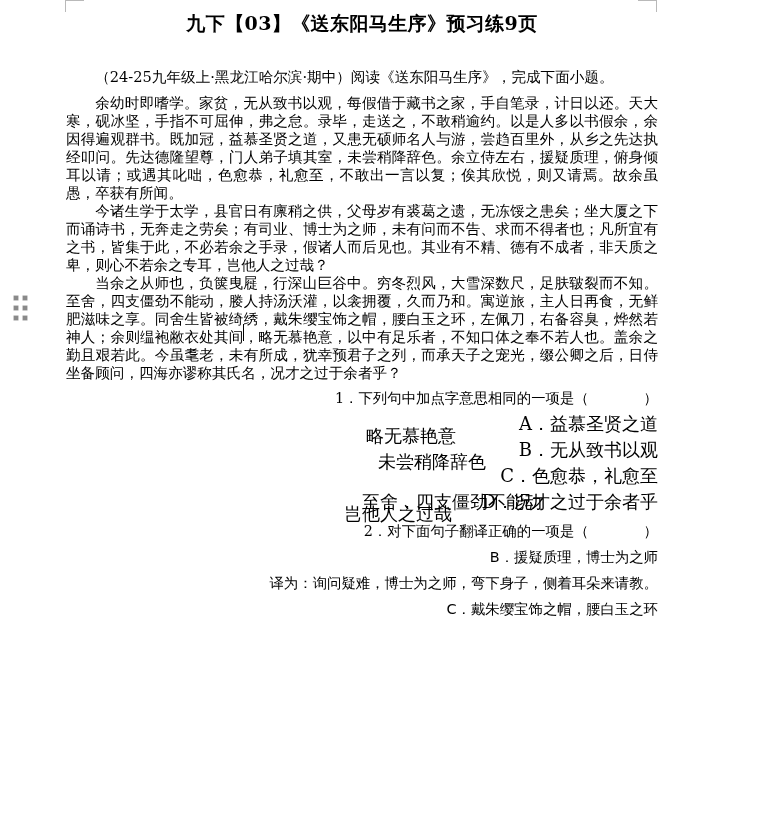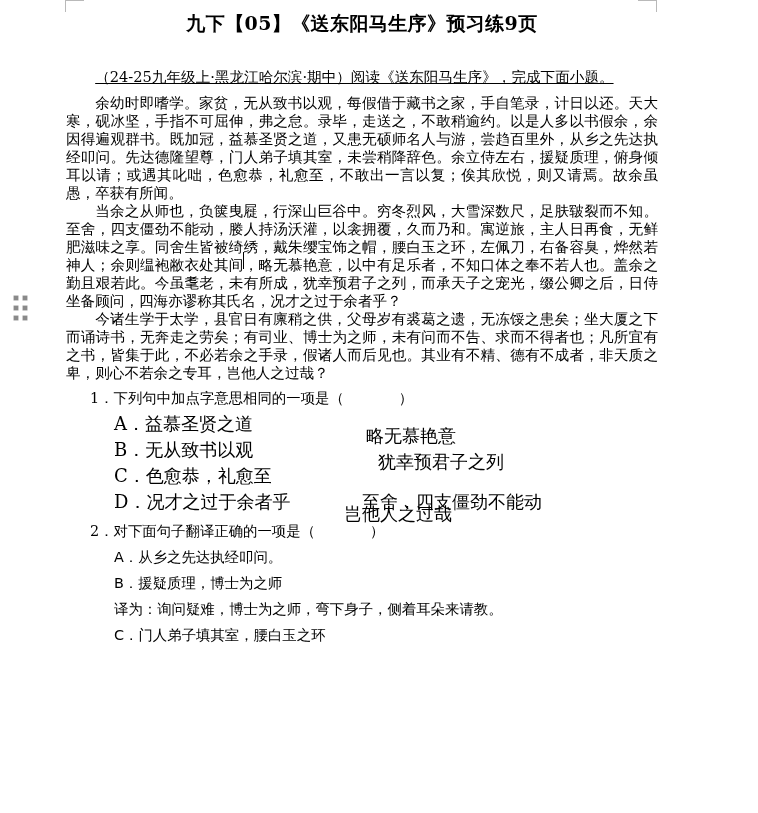--- a/index.html
+++ b/index.html
@@ -76,21 +76,20 @@
   }
 
   .intro {
     margin: 0;
     padding-top: 27px;
     font-size: 14.6px;
     line-height: 26px;
     text-indent: 2em;
     text-align: justify;
     text-justify: inter-ideograph;
-    text-decoration: underline;
   }
 
   .para {
     margin: 0;
     font-size: 14.6px;
     line-height: 18px;
     text-indent: 2em;
     text-align: justify;
     text-justify: inter-ideograph;
     position: relative;
@@ -101,21 +100,21 @@
   #caret {
     position: absolute;
     left: 177px;
     top: 50px;
     width: 1.4px;
     height: 17px;
     background: #000000;
   }
 
   
-  .qblock { margin-top: 3px; }
+  .qblock { margin-top: 3px; text-align: right; }
 
   .qstem {
     margin: 0;
     font-size: 14.4px;
     line-height: 26px;
     padding-left: 24px;
     font-family: "DejaVu Sans", "Liberation Sans", sans-serif;
     white-space: pre;
   }
   .qstem .qnum {
@@ -167,54 +166,53 @@
     <span class="dot"></span>
     <span class="dot"></span>
     <span class="dot"></span>
     <span class="dot"></span>
     <span class="dot"></span>
     <span class="dot"></span>
   </div>
 
   <div id="doc">
 
-    <h1 id="title">九下【05】《送东阳马生序》预习练9页</h1>
+    <h1 id="title">九下【03】《送东阳马生序》预习练9页</h1>
 
     <p class="intro">（24-25九年级上·黑龙江哈尔滨·期中）阅读《送东阳马生序》，完成下面小题。</p>
 
     <p class="para first">余幼时即嗜学。家贫，无从致书以观，每假借于藏书之家，手自笔录，计日以还。天大寒，砚冰坚，手指不可屈伸，弗之怠。录毕，走送之，不敢稍逾约。以是人多以书假余，余因得遍观群书。既加冠，益慕圣贤之道，又患无硕师名人与游，尝趋百里外，从乡之先达执经叩问。先达德隆望尊，门人弟子填其室，未尝稍降辞色。余立侍左右，援疑质理，俯身倾耳以请；或遇其叱咄，色愈恭，礼愈至，不敢出一言以复；俟其欣悦，则又请焉。故余虽愚，卒获有所闻。</p>
+
+    <p class="para">今诸生学于太学，县官日有廪稍之供，父母岁有裘葛之遗，无冻馁之患矣；坐大厦之下而诵诗书，无奔走之劳矣；有司业、博士为之师，未有问而不告、求而不得者也；凡所宜有之书，皆集于此，不必若余之手录，假诸人而后见也。其业有不精、德有不成者，非天质之卑，则心不若余之专耳，岂他人之过哉？</p>
 
     <p class="para">
       <span>当余之从师也，负箧曳屣，行深山巨谷中。穷冬烈风，大雪深数尺，足肤皲裂而不知。至舍，四支僵劲不能动，媵人持汤沃灌，以衾拥覆，久而乃和。寓逆旅，主人日再食，无鲜肥滋味之享。同舍生皆被绮绣，戴朱缨宝饰之帽，腰白玉之环，左佩刀，右备容臭，烨然若神人；余则缊袍敝衣处其间，略无慕艳意，以中有足乐者，不知口体之奉不若人也。盖余之勤且艰若此。今虽耄老，未有所成，犹幸预君子之列，而承天子之宠光，缀公卿之后，日侍坐备顾问，四海亦谬称其氏名，况才之过于余者乎？</span>
       <span id="caret"></span>
     </p>
 
-    <p class="para">今诸生学于太学，县官日有廪稍之供，父母岁有裘葛之遗，无冻馁之患矣；坐大厦之下而诵诗书，无奔走之劳矣；有司业、博士为之师，未有问而不告、求而不得者也；凡所宜有之书，皆集于此，不必若余之手录，假诸人而后见也。其业有不精、德有不成者，非天质之卑，则心不若余之专耳，岂他人之过哉？</p>
-
     <div class="qblock">
       <p class="qstem"><span class="qnum">1．</span><span>下列句中加点字意思相同的一项是（            ）</span></p>
 
       <p class="opt a"><span class="lab">A．</span><span>益慕圣贤之道</span><span class="col2">略无慕艳意</span></p>
 
-      <p class="opt b"><span class="lab">B．</span><span>无从致书以观</span><span class="col2">犹幸预君子之列</span></p>
+      <p class="opt b"><span class="lab">B．</span><span>无从致书以观</span><span class="col2">未尝稍降辞色</span></p>
 
       <p class="opt c"><span class="lab">C．</span><span>色愈恭，礼愈至</span><span class="col2">至舍，四支僵劲不能动</span></p>
 
       <p class="opt d"><span class="lab">D．</span><span>况才之过于余者乎</span><span class="col2">岂他人之过哉</span></p>
     </div>
 
     <div class="qblock">
       <p class="qstem"><span class="qnum">2．</span><span>对下面句子翻译正确的一项是（            ）</span></p>
 
-      <p class="trans"><span class="lab">A．</span><span>从乡之先达执经叩问。</span></p>
 
 
       <p class="trans"><span class="lab">B．</span><span>援疑质理，博士为之师</span></p>
 
       <p class="trans"><span>译为：询问疑难，博士为之师，弯下身子，侧着耳朵来请教。</span></p>
 
-      <p class="trans"><span class="lab">C．</span><span>门人弟子填其室，腰白玉之环</span></p>
+      <p class="trans"><span class="lab">C．</span><span>戴朱缨宝饰之帽，腰白玉之环</span></p>
 
       <p class="trans clipped"></p>
     </div>
 
   </div>
 </div>
 
 </body></html>

